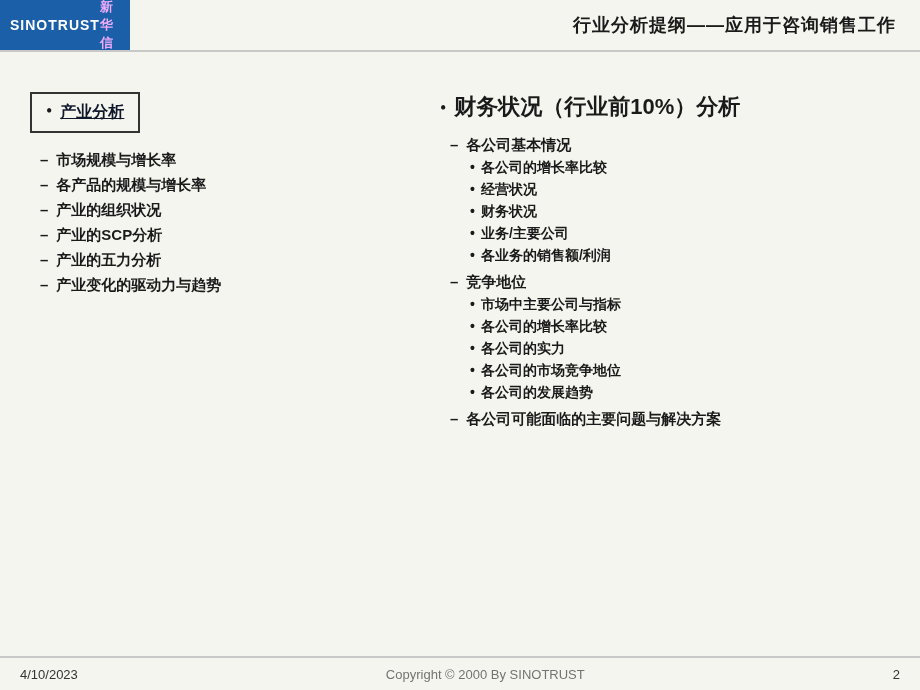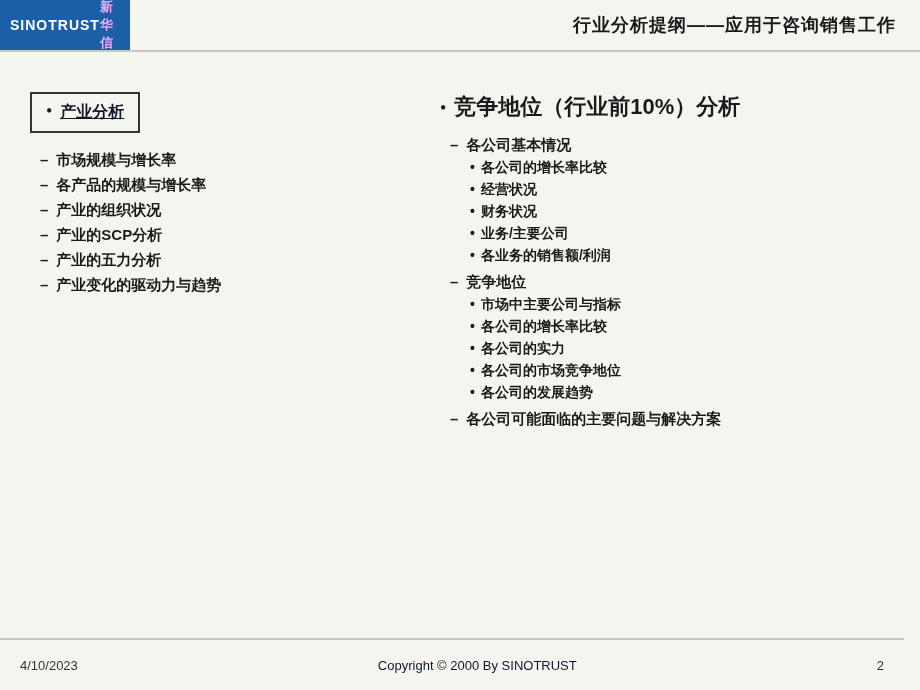--- a/index.html
+++ b/index.html
@@ -172,37 +172,37 @@
     .small-dot {
       font-size: 14px;
       flex-shrink: 0;
     }
 
     
     .footer {
       position: absolute;
       bottom: 0;
       left: 0;
-      right: 16px;
-      height: 52px;
+      right: 0;
+      height: 34px;
       border-top: 2px solid #c8c8c8;
       display: flex;
       align-items: center;
       justify-content: space-between;
       padding: 0 20px;
       background: #f5f5f0;
     }
     .footer-date {
       font-size: 13px;
       color: #333;
       font-family: Arial, sans-serif;
     }
     .footer-copyright {
       font-size: 13px;
-      color: #0f172a;
+      color: #737373;
       font-family: Arial, sans-serif;
     }
     .footer-page {
       font-size: 13px;
       color: #333;
       font-family: Arial, sans-serif;
     }
   </style>
 </head>
 <body>
@@ -250,21 +250,21 @@
       <li>
           <span class="dash">–</span>
           <span>产业变化的驱动力与趋势</span>
         </li>
     </ul>
   </div>
 
   <div class="right-col">
     <div class="right-main-bullet">
       <span class="bullet-dot">•</span>
-      <span class="right-bullet-text">竞争地位（行业前10%）分析</span>
+      <span class="right-bullet-text">财务状况（行业前10%）分析</span>
     </div>
     <ul class="right-sub-list">
 
       <li>
         <div class="right-dash-item">
           <span class="dash">–</span>
           <span>各公司基本情况</span>
         </div>
         <ul class="nested-bullet-list">
           <li>

